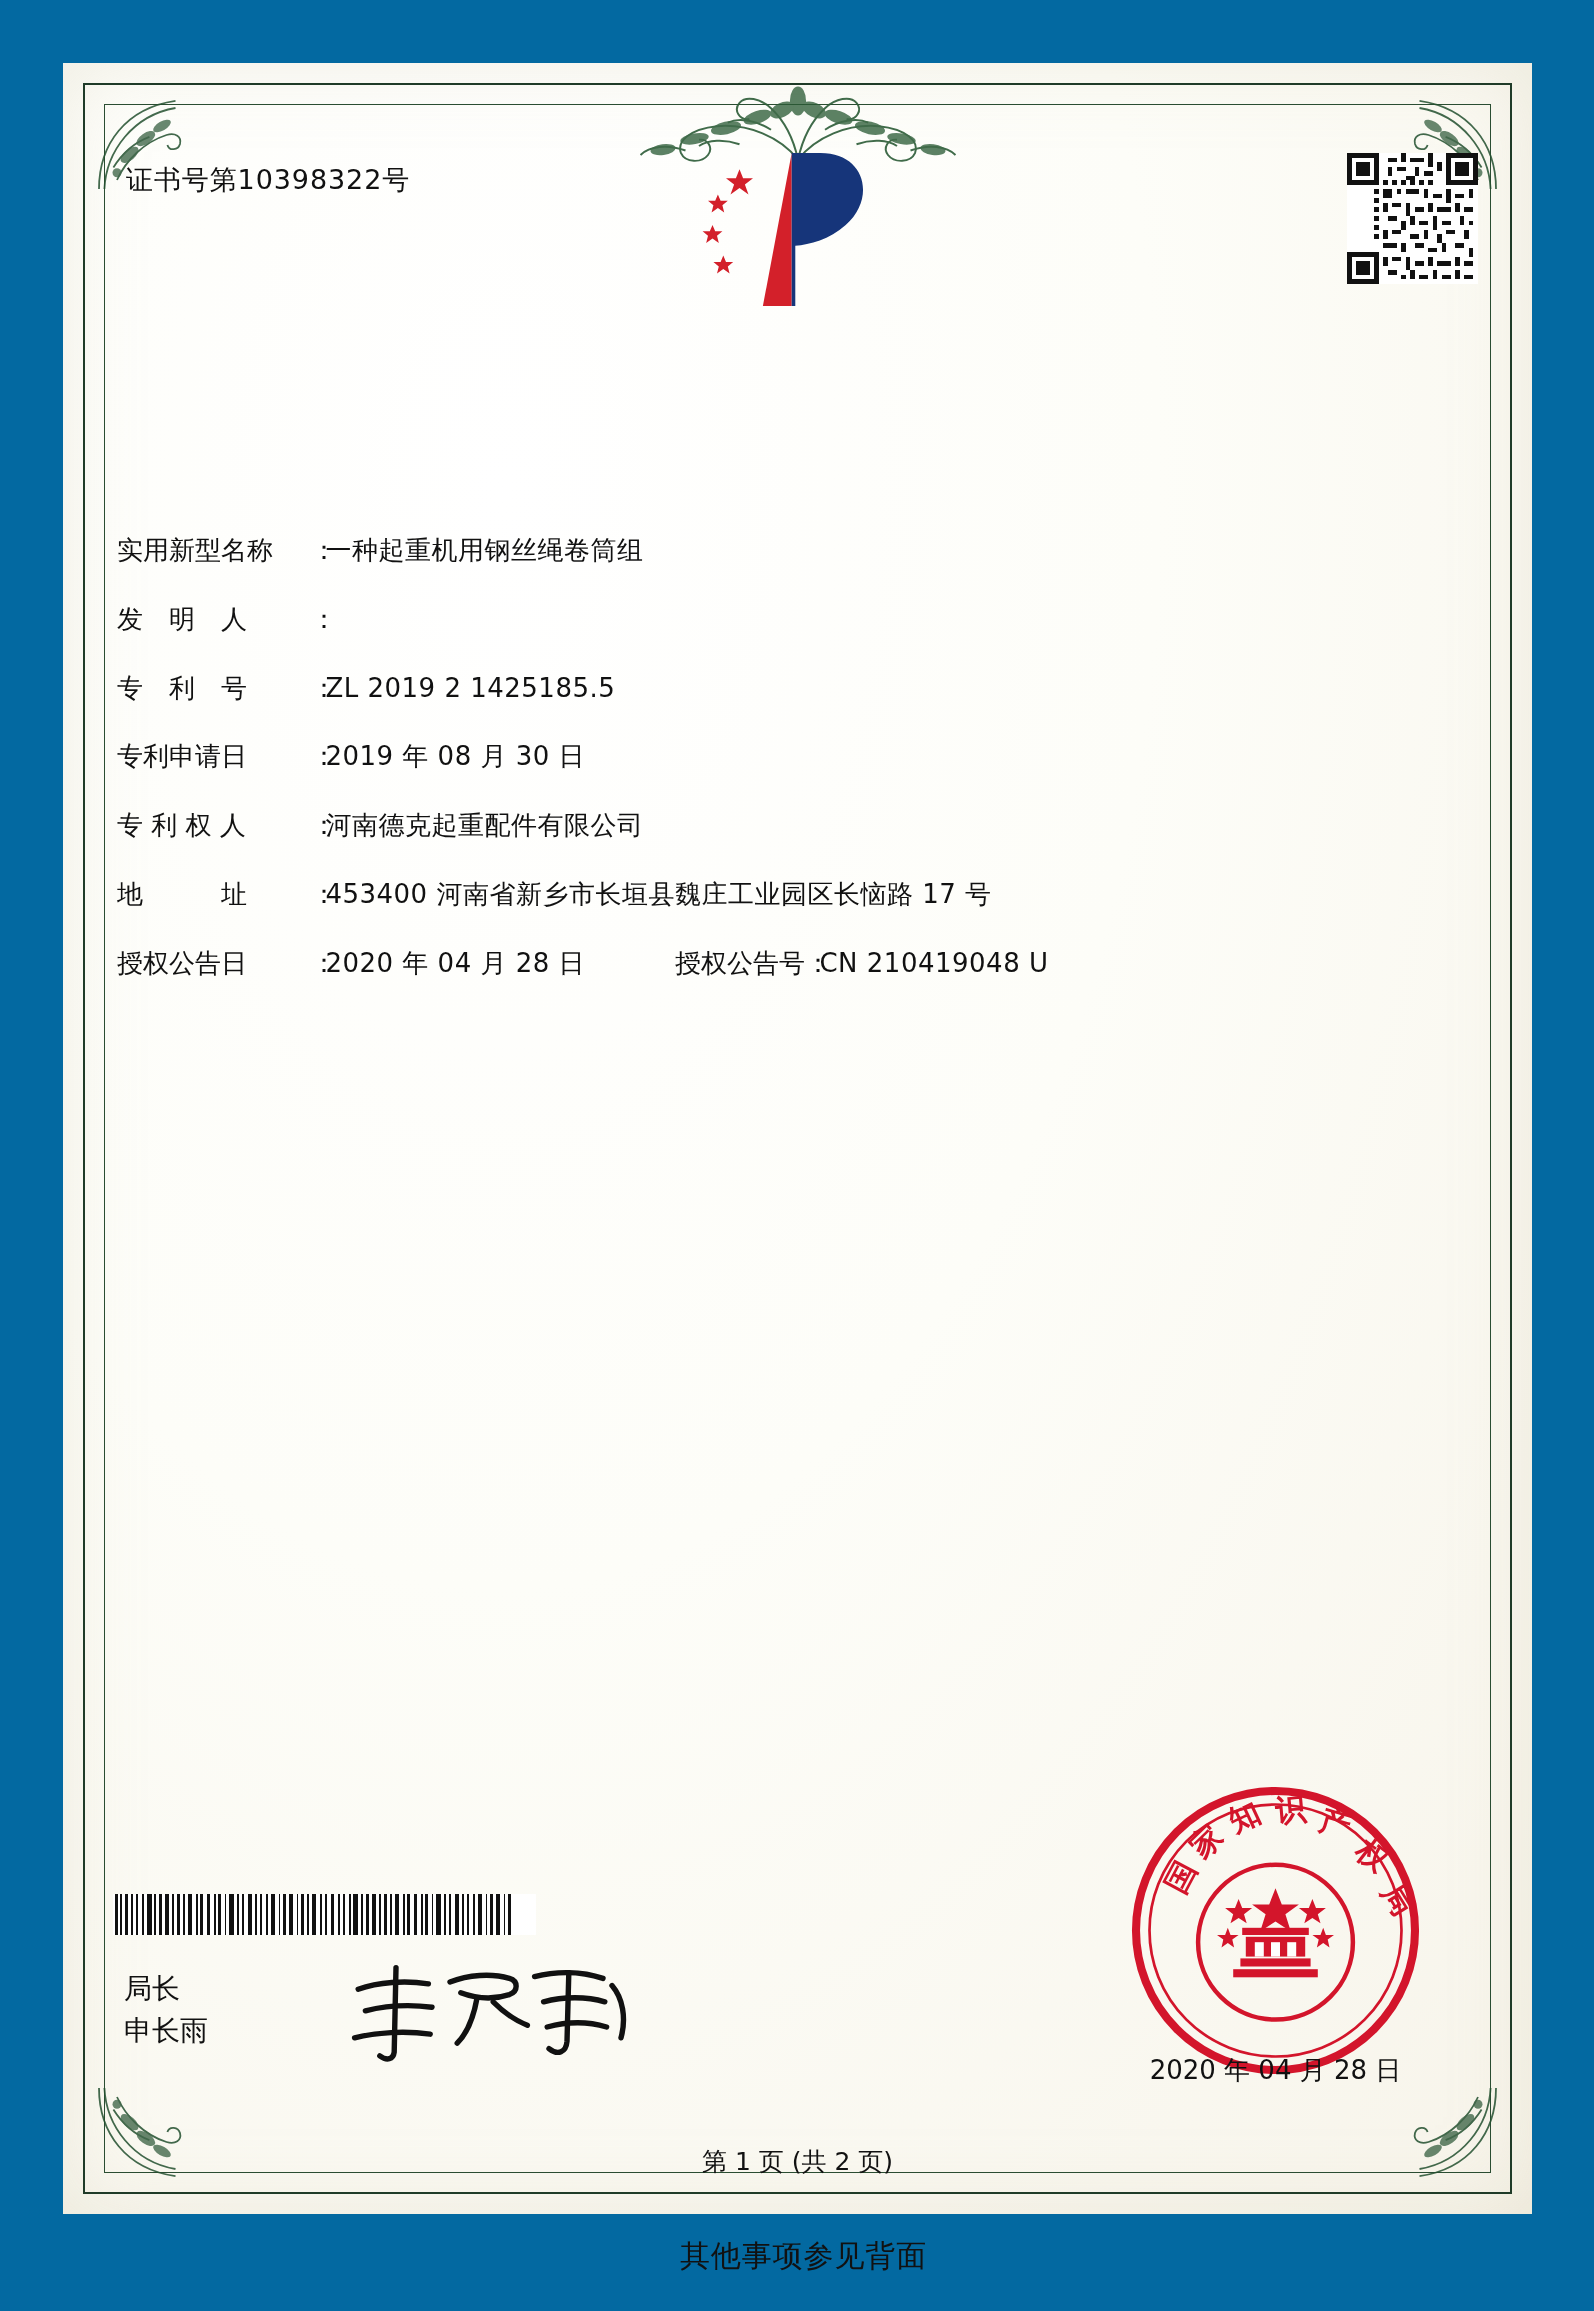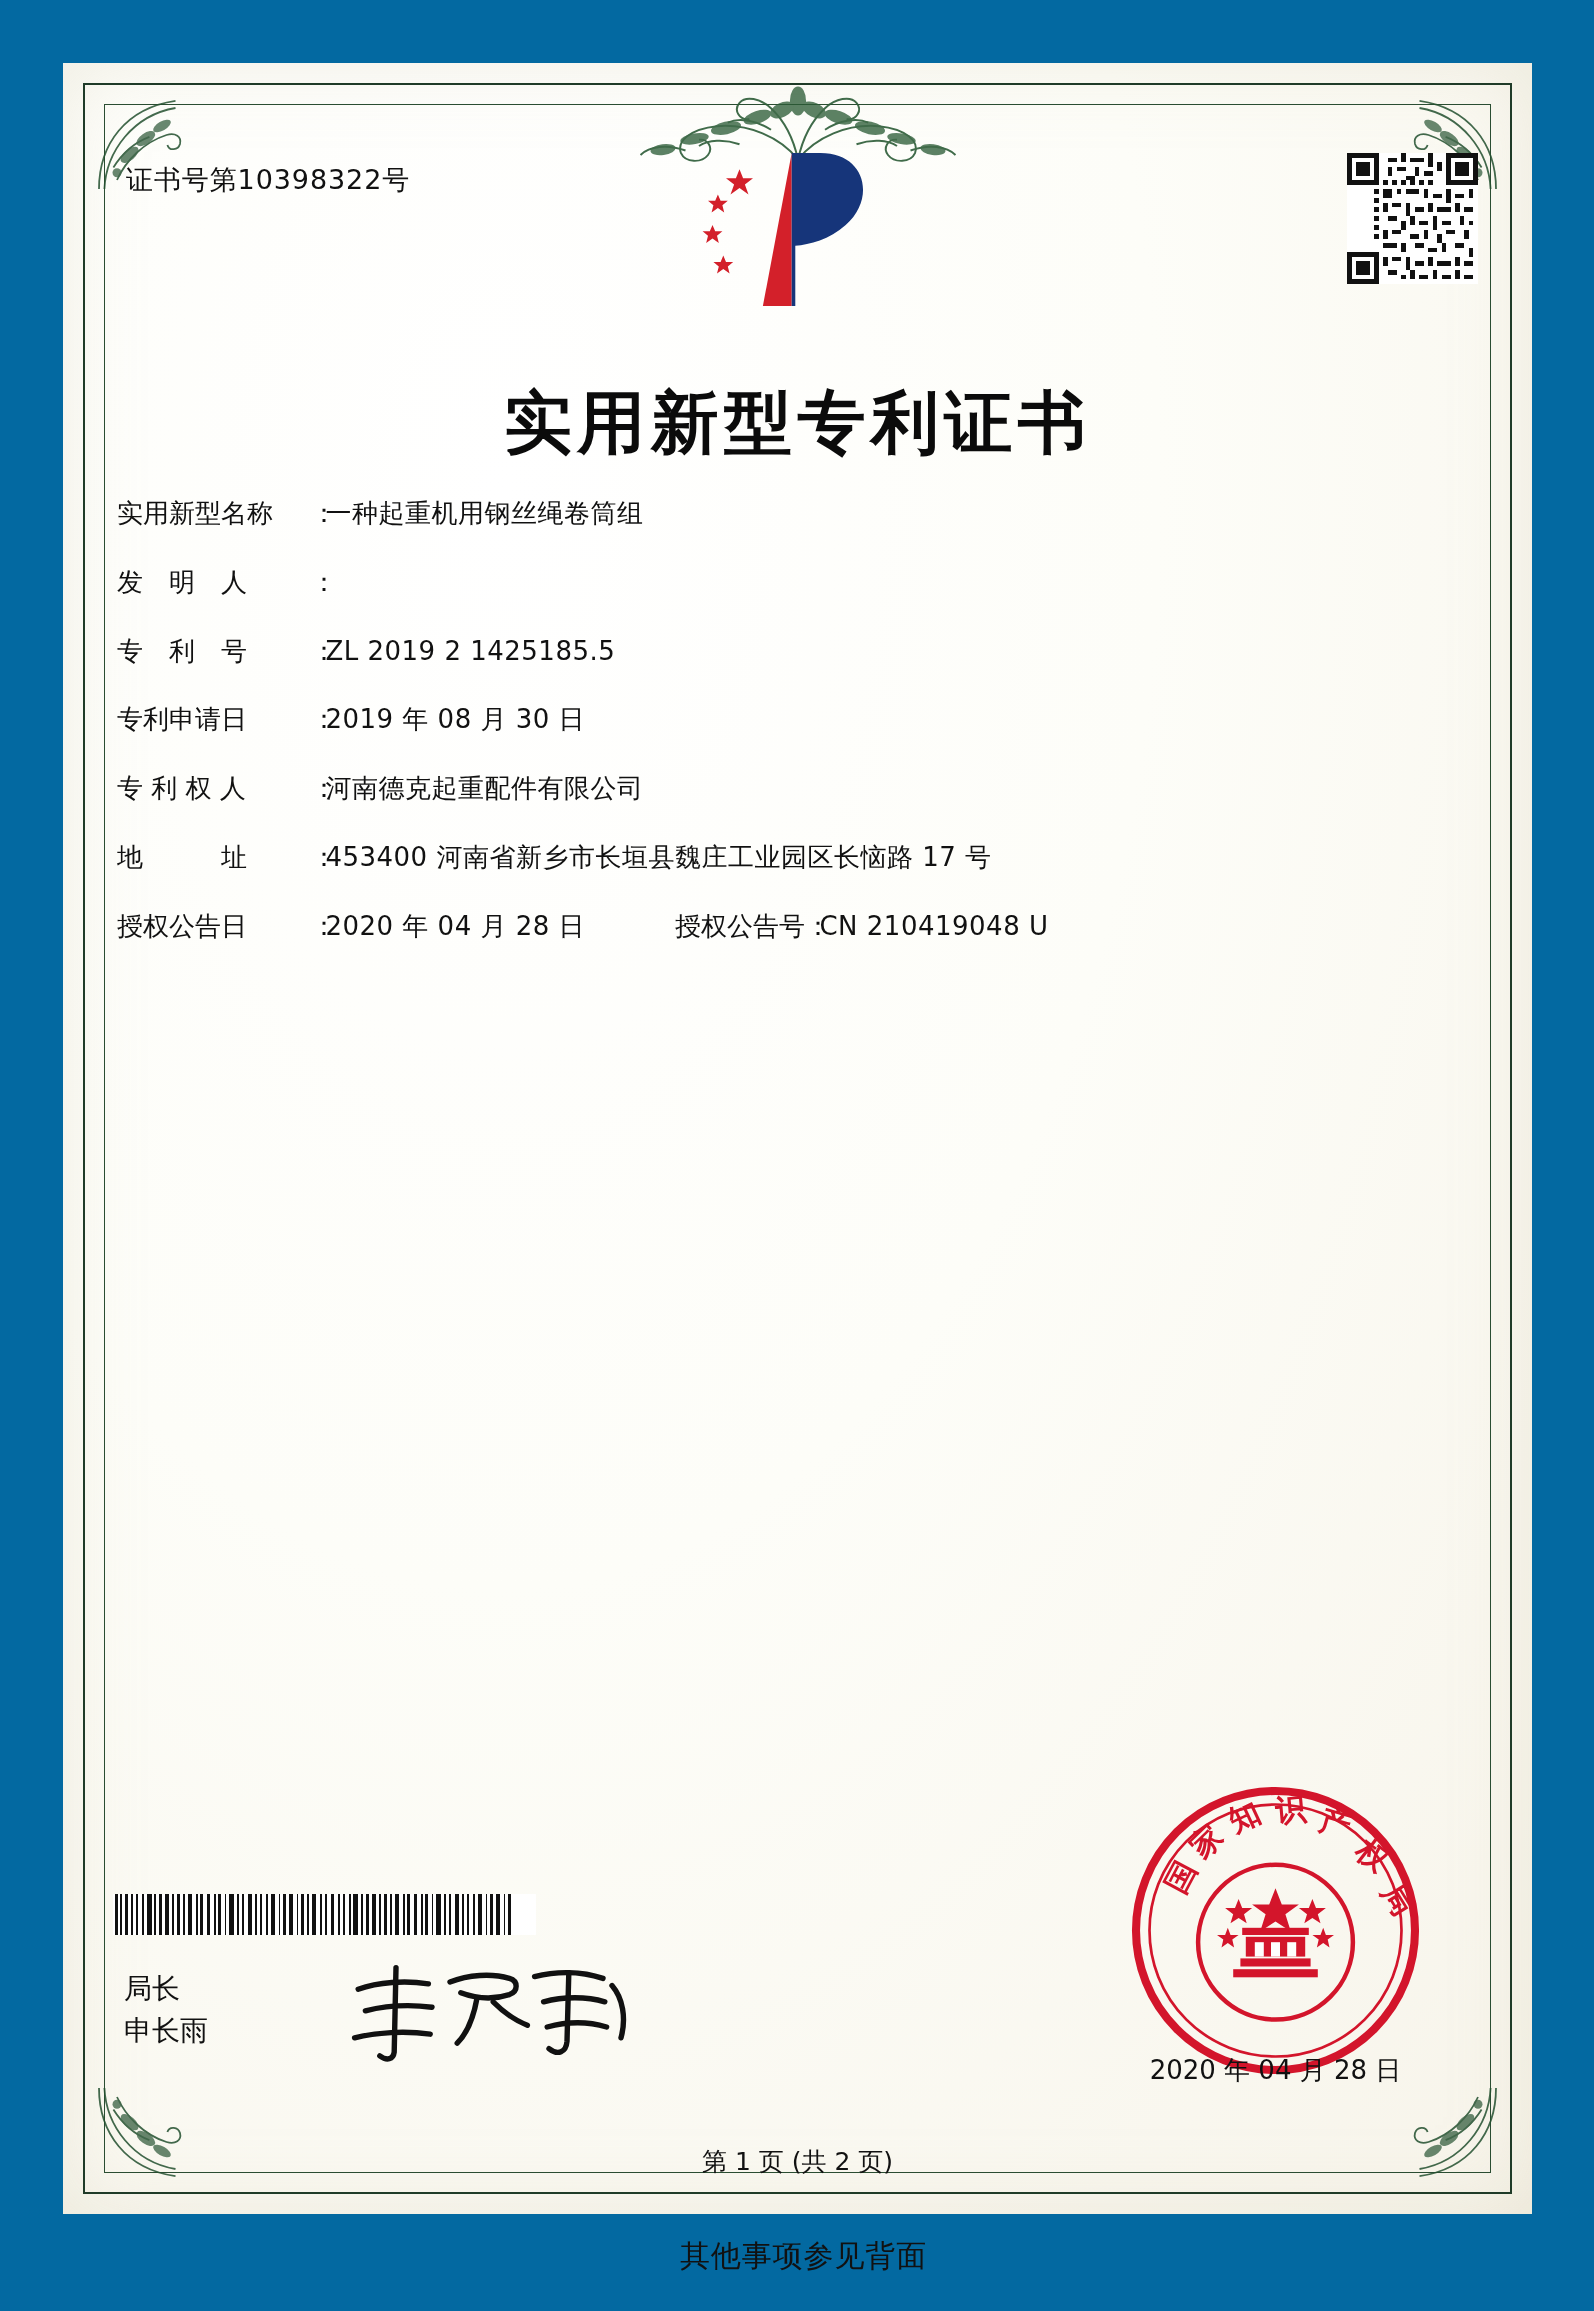--- a/index.html
+++ b/index.html
@@ -104,21 +104,21 @@
     font-weight: 700;
     letter-spacing: 5.4px;
     color: #0b0b0b;
     font-family: "DejaVu Sans", "Liberation Sans", sans-serif;
   }
 
   .fields {
     position: absolute;
     left: 54px;
     right: 27px;
-    top: 434px;
+    top: 471px;
   }
   .field-row {
     display: flex;
     align-items: baseline;
     margin-bottom: 35px;
     font-size: 26px;
     color: #111;
     line-height: 1.3;
   }
   .f-label {
@@ -445,21 +445,20 @@
           <rect x="14" y="26" width="1" height="2"></rect>
             <rect x="16" y="27" width="2" height="1"></rect>
           <rect x="19" y="26" width="1" height="2"></rect>
             <rect x="21" y="27" width="2" height="1"></rect>
           <rect x="24" y="26" width="1" height="2"></rect>
             <rect x="26" y="27" width="2" height="1"></rect>
         </g>
       </svg>
     </div>
 
-    <div class="title">实用新型专利证书</div>
 
     <div class="fields">
 
       <div class="field-row">
         <span class="f-label">实用新型名称</span>
         <span class="f-colon">：</span>
         <span class="f-value">一种起重机用钢丝绳卷筒组</span>
       </div>
 
       <div class="field-row">

